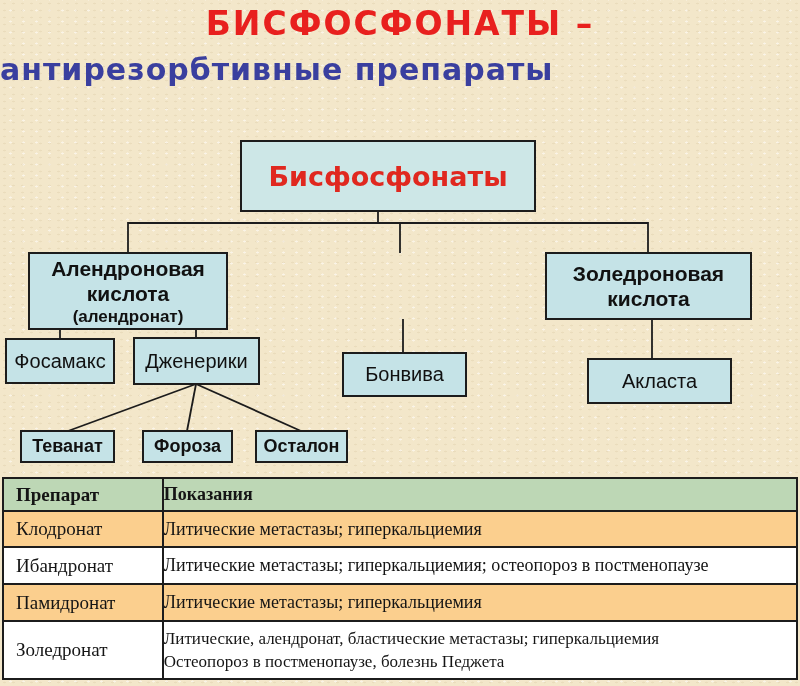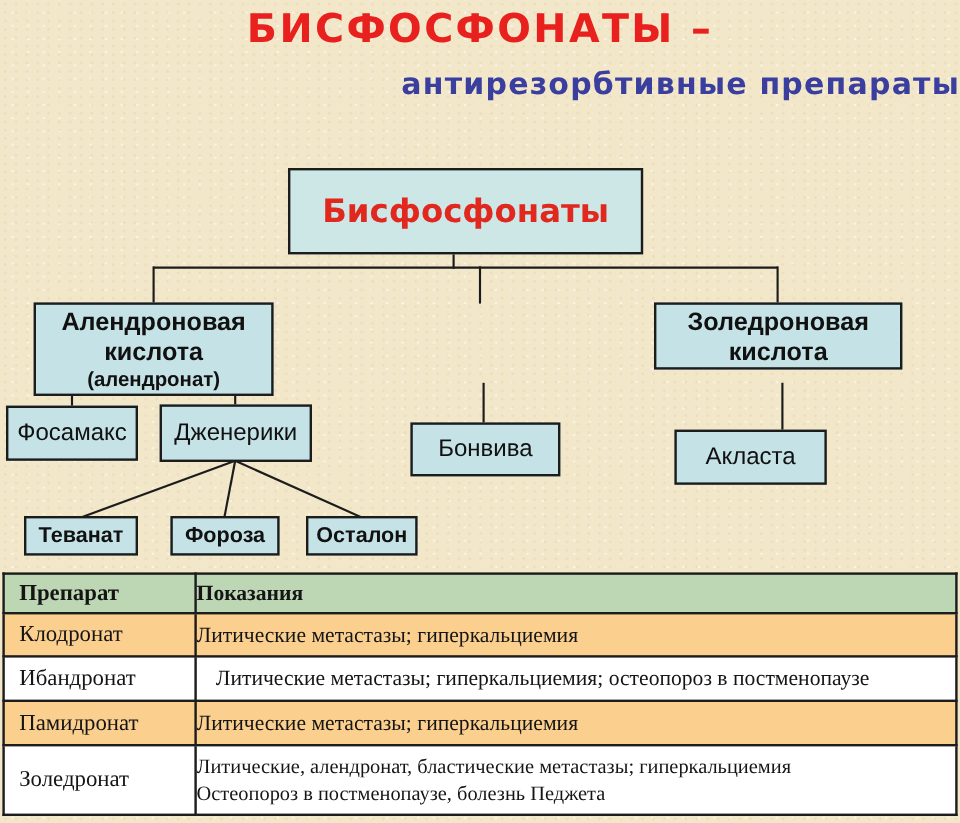--- a/index.html
+++ b/index.html
@@ -19,23 +19,23 @@
   .title1{
     position:absolute;top:0;left:0;width:100%;
     text-align:center;
     font-family:"DejaVu Sans", sans-serif;
     font-weight:bold;font-size:33px;line-height:48px;
     letter-spacing:2px;
     color:#e8201e;
   }
   .title2{
     position:absolute;top:48px;left:0;width:100%;
-    text-align:right;
+    text-align:left;
     font-family:"DejaVu Sans", sans-serif;
-    font-weight:bold;font-size:25px;line-height:44px;
+    font-weight:bold;font-size:30px;line-height:44px;
     letter-spacing:1px;
     color:#3a3f9f;
   }
   
   .connectors{position:absolute;top:0;left:0;z-index:0;}
   .node{
     position:absolute;z-index:1;
     background:#c5e3e7;
     border:2px solid #1c1c1c;
     box-sizing:border-box;
@@ -47,26 +47,26 @@
   .node-root{
     left:240px;top:140px;width:296px;height:72px;
     font-family:"DejaVu Sans", sans-serif;
     font-weight:bold;font-size:27px;color:#e0281f;
     background:#cde7e7;
   }
   .node-l2{font-weight:bold;font-size:21px;line-height:25px;}
   .node-alendronic{left:28px;top:252px;width:200px;height:78px;}
   .node-alendronic .sub{font-size:17px;line-height:20px;margin-top:1px;}
   .node-ibandronic{left:302px;top:252px;width:200px;height:68px;}
-  .node-zoledronic{left:545px;top:252px;width:207px;height:56px;justify-content:flex-end;}
+  .node-zoledronic{left:545px;top:252px;width:207px;height:68px;}
   .node-l3{font-weight:normal;font-size:20px;}
   .node-fosamax{left:5px;top:338px;width:110px;height:46px;}
   .node-generics{left:133px;top:337px;width:127px;height:48px;}
   .node-bonviva{left:342px;top:352px;width:125px;height:45px;}
-  .node-aclasta{left:562px;top:358px;width:127px;height:46px;}
+  .node-aclasta{left:587px;top:358px;width:145px;height:46px;}
   .node-l4{font-weight:bold;font-size:18px;}
   .node-tevanat{left:20px;top:430px;width:95px;height:33px;}
   .node-foroza{left:142px;top:430px;width:91px;height:33px;}
   .node-ostalon{left:255px;top:430px;width:93px;height:33px;}
   
   .drug-table{
     position:absolute;left:2px;top:477px;z-index:1;
     width:796px;
     border-collapse:collapse;
     font-family:"Liberation Serif", serif;
@@ -76,21 +76,21 @@
     border:2px solid #1c1c1c;
     padding:0;
     box-sizing:border-box;
   }
   .drug-table .col-drug{width:160px;text-align:left;padding-left:12px;font-size:19px;}
   .drug-table .col-ind{width:636px;text-align:left;font-size:18px;}
   .row-head td{height:33px;font-weight:bold;background:#bdd7b5;font-size:19px;}
   .row-orange td{background:#fbcf8e;}
   .row-white td{background:#ffffff;}
   .row-1 td{height:36px;}
-  .row-2 td{height:37px;padding-left:16px;}
+  .row-2 td{height:37px;}
   .row-3 td{height:37px;}
   .row-4 td{height:58px;}
   .row-4 .col-ind{font-size:17px;line-height:23px;}
 </style>
 </head>
 <body>
 
 <div class="slide">
 
   <div class="title1">БИСФОСФОНАТЫ –</div>

